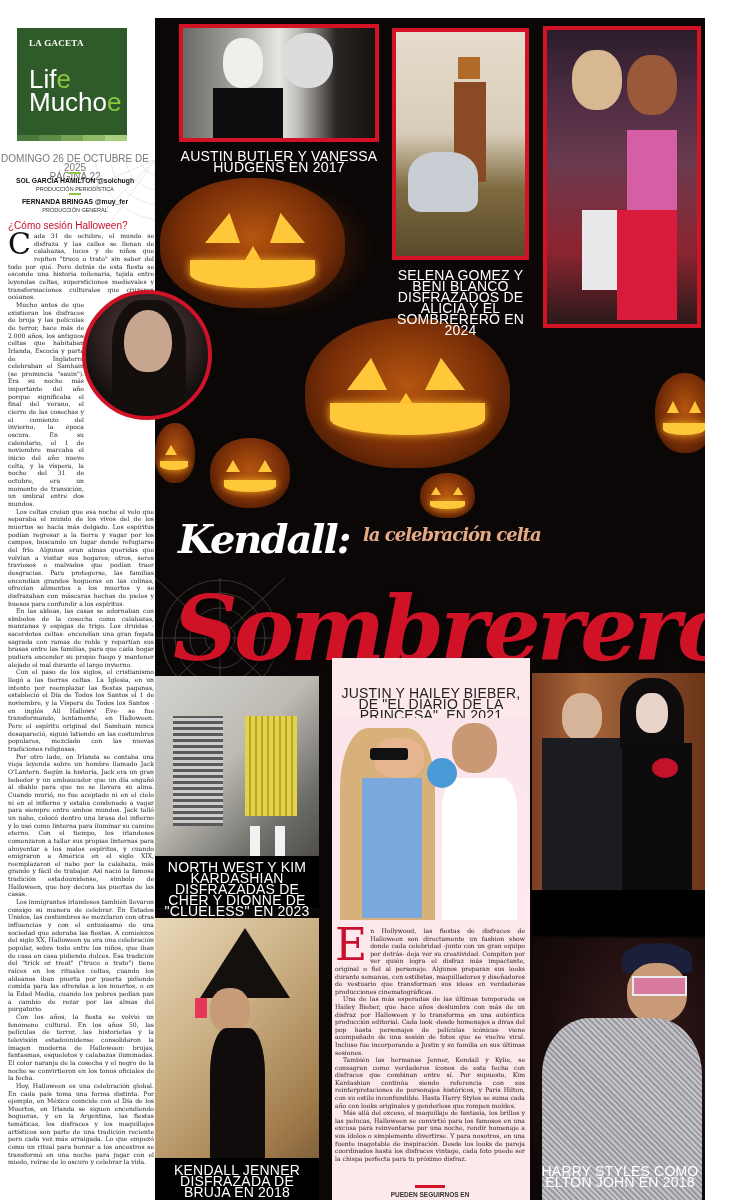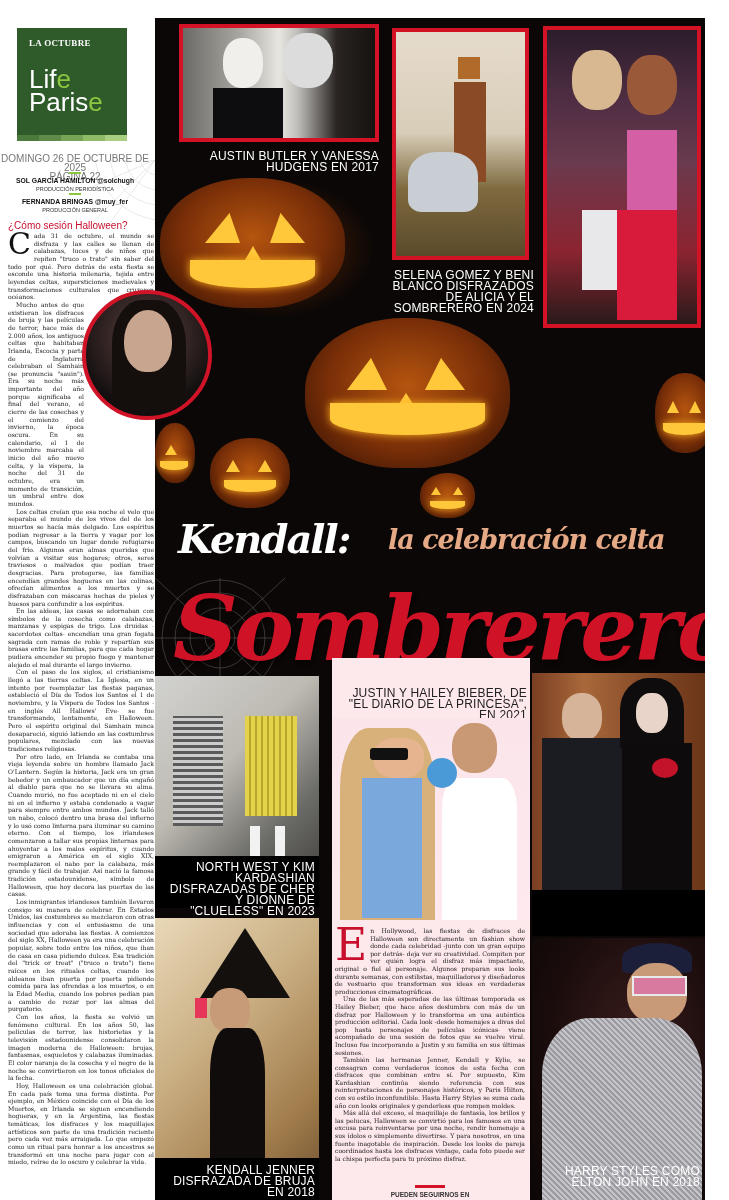--- a/index.html
+++ b/index.html
@@ -26,42 +26,42 @@
 .portrait{left:82px;top:290px;width:130px;height:130px;border-radius:50%;border:4px solid #d01327;background:radial-gradient(circle at 50% 35%,#6a5550 0%,#3a2a28 35%,#141010 70%,#0a0808 100%);overflow:hidden}
 .portrait .face{position:absolute;left:38px;top:16px;width:48px;height:62px;border-radius:50% 50% 45% 45%;background:#c8a58e}
 .portrait .hair{position:absolute;left:26px;top:6px;width:74px;height:110px;border-radius:40% 40% 10% 10%;background:#140e0d}
 
 .panel{left:155px;top:18px;width:550px;height:1182px;background:#0b0706;overflow:hidden}
 .glow{position:absolute;border-radius:50%}
 .pumpkin{position:absolute;border-radius:48% 48% 45% 45%;background:radial-gradient(ellipse at 50% 45%,#b5550f 0%,#7a2f08 55%,#2a0d02 100%)}
 .pumpkin .eye,.pumpkin .nose{position:absolute;background:#ffc83a;box-shadow:0 0 8px #ffb020}
 .pumpkin .mouth{position:absolute;background:#ffc83a;border-radius:0 0 60% 60%;box-shadow:0 0 8px #ffb020}
 .photo{position:absolute;border:4px solid #d31226;overflow:hidden}
-.cap{position:absolute;font-family:"Liberation Sans",sans-serif;font-size:12px;line-height:11px;color:#fff;text-align:right;text-transform:uppercase;letter-spacing:.2px;font-stretch:condensed}
+.cap{position:absolute;font-family:"Liberation Sans",sans-serif;font-size:14px;line-height:11px;color:#fff;text-align:center;text-transform:uppercase;letter-spacing:.2px;font-stretch:condensed}
 .title1{position:absolute;left:23px;top:497px;font-family:"DejaVu Serif",serif;font-style:italic;font-weight:bold;font-size:40px;color:#fff;letter-spacing:-2px}
 .title2{position:absolute;font-family:"DejaVu Serif",serif;font-style:italic;font-weight:bold;color:#e6a986;letter-spacing:-1px}
 .title3{position:absolute;left:18px;top:560px;font-family:"DejaVu Serif",serif;font-style:italic;font-weight:bold;font-size:90px;line-height:100px;color:#d01227;letter-spacing:-4px;text-shadow:2px 3px 4px rgba(0,0,0,.5)}
 .pinkbox{position:absolute;left:177px;top:640px;width:198px;height:560px;background:#fde8ec}
 .body2{position:absolute;left:180px;top:909px;width:190px;font-size:6.1px;line-height:7.6px;text-align:justify;color:#222}
 .body2 p{text-indent:8px}
 .body2 p.first{text-indent:0}
 .bigE{float:left;font-size:44px;line-height:36px;color:#c8102e;margin-right:3px;font-family:"DejaVu Serif",serif}
 .follow{position:absolute;left:180px;top:1167px;width:190px;text-align:center;font-family:"Liberation Sans",sans-serif;font-size:6.5px;font-weight:bold;color:#333;line-height:8px}
 .follow i{display:block;width:30px;height:3px;background:#d31226;margin:0 auto 3px}
 .capbar{position:absolute;background:#000}
 .web{position:absolute;opacity:.35}
 </style>
 </head>
 <body>
 
 <div class="abs logo">
-  <span class="brand">LA OCTUBRE</span>
+  <span class="brand">LA GACETA</span>
   <div class="life">
     <span>Lif</span><b>e</b><br>
-    <span>Paris</span><b>e</b>
+    <span>Mucho</span><b>e</b>
   </div>
   <div class="bar">
     <i style="background:#4c7a3c"></i>
       <i style="background:#5e8c48"></i>
       <i style="background:#76a356"></i>
       <i style="background:#8fba66"></i>
       <i style="background:#a8cf80"></i>
   </div>
 </div>
 
@@ -161,21 +161,21 @@
 
   <div class="photo" style="left:388px;top:8px;width:158px;height:302px;background:linear-gradient(180deg,#2b1d2a 0%,#4a2b40 20%,#6a3a4e 45%,#8c2430 75%,#2a1a1a 100%)">
     <div style="position:absolute;left:25px;top:20px;width:50px;height:60px;border-radius:45%;background:#d8b890"></div>
     <div style="position:absolute;left:80px;top:25px;width:50px;height:60px;border-radius:45%;background:#9a5a3a"></div>
     <div style="position:absolute;left:80px;top:100px;width:50px;height:80px;background:#d55fa4"></div>
     <div style="position:absolute;left:70px;top:180px;width:60px;height:110px;background:#d81b3a"></div>
     <div style="position:absolute;left:35px;top:180px;width:35px;height:80px;background:#e8e8ea"></div>
   </div>
 
   <div class="title1">Kendall:</div>
-  <div class="title2" style="left:233px;top:506px;font-size:27px">la celebración celta</div>
+  <div class="title2" style="left:208px;top:506px;font-size:18px">la celebración celta</div>
   <svg class="web" style="left:0;top:560px;opacity:.45" width="130" height="120" viewBox="0 0 130 120">
     <g stroke="#bbb" fill="none" stroke-width=".6">
       <line x1="0" y1="0" x2="130" y2="120"></line>
         <line x1="0" y1="60" x2="130" y2="60"></line>
         <line x1="65" y1="0" x2="65" y2="120"></line>
         <line x1="130" y1="0" x2="0" y2="120"></line>
       <circle cx="65" cy="60" r="15"></circle>
         <circle cx="65" cy="60" r="30"></circle>
         <circle cx="65" cy="60" r="45"></circle>
         <circle cx="65" cy="60" r="58"></circle>

